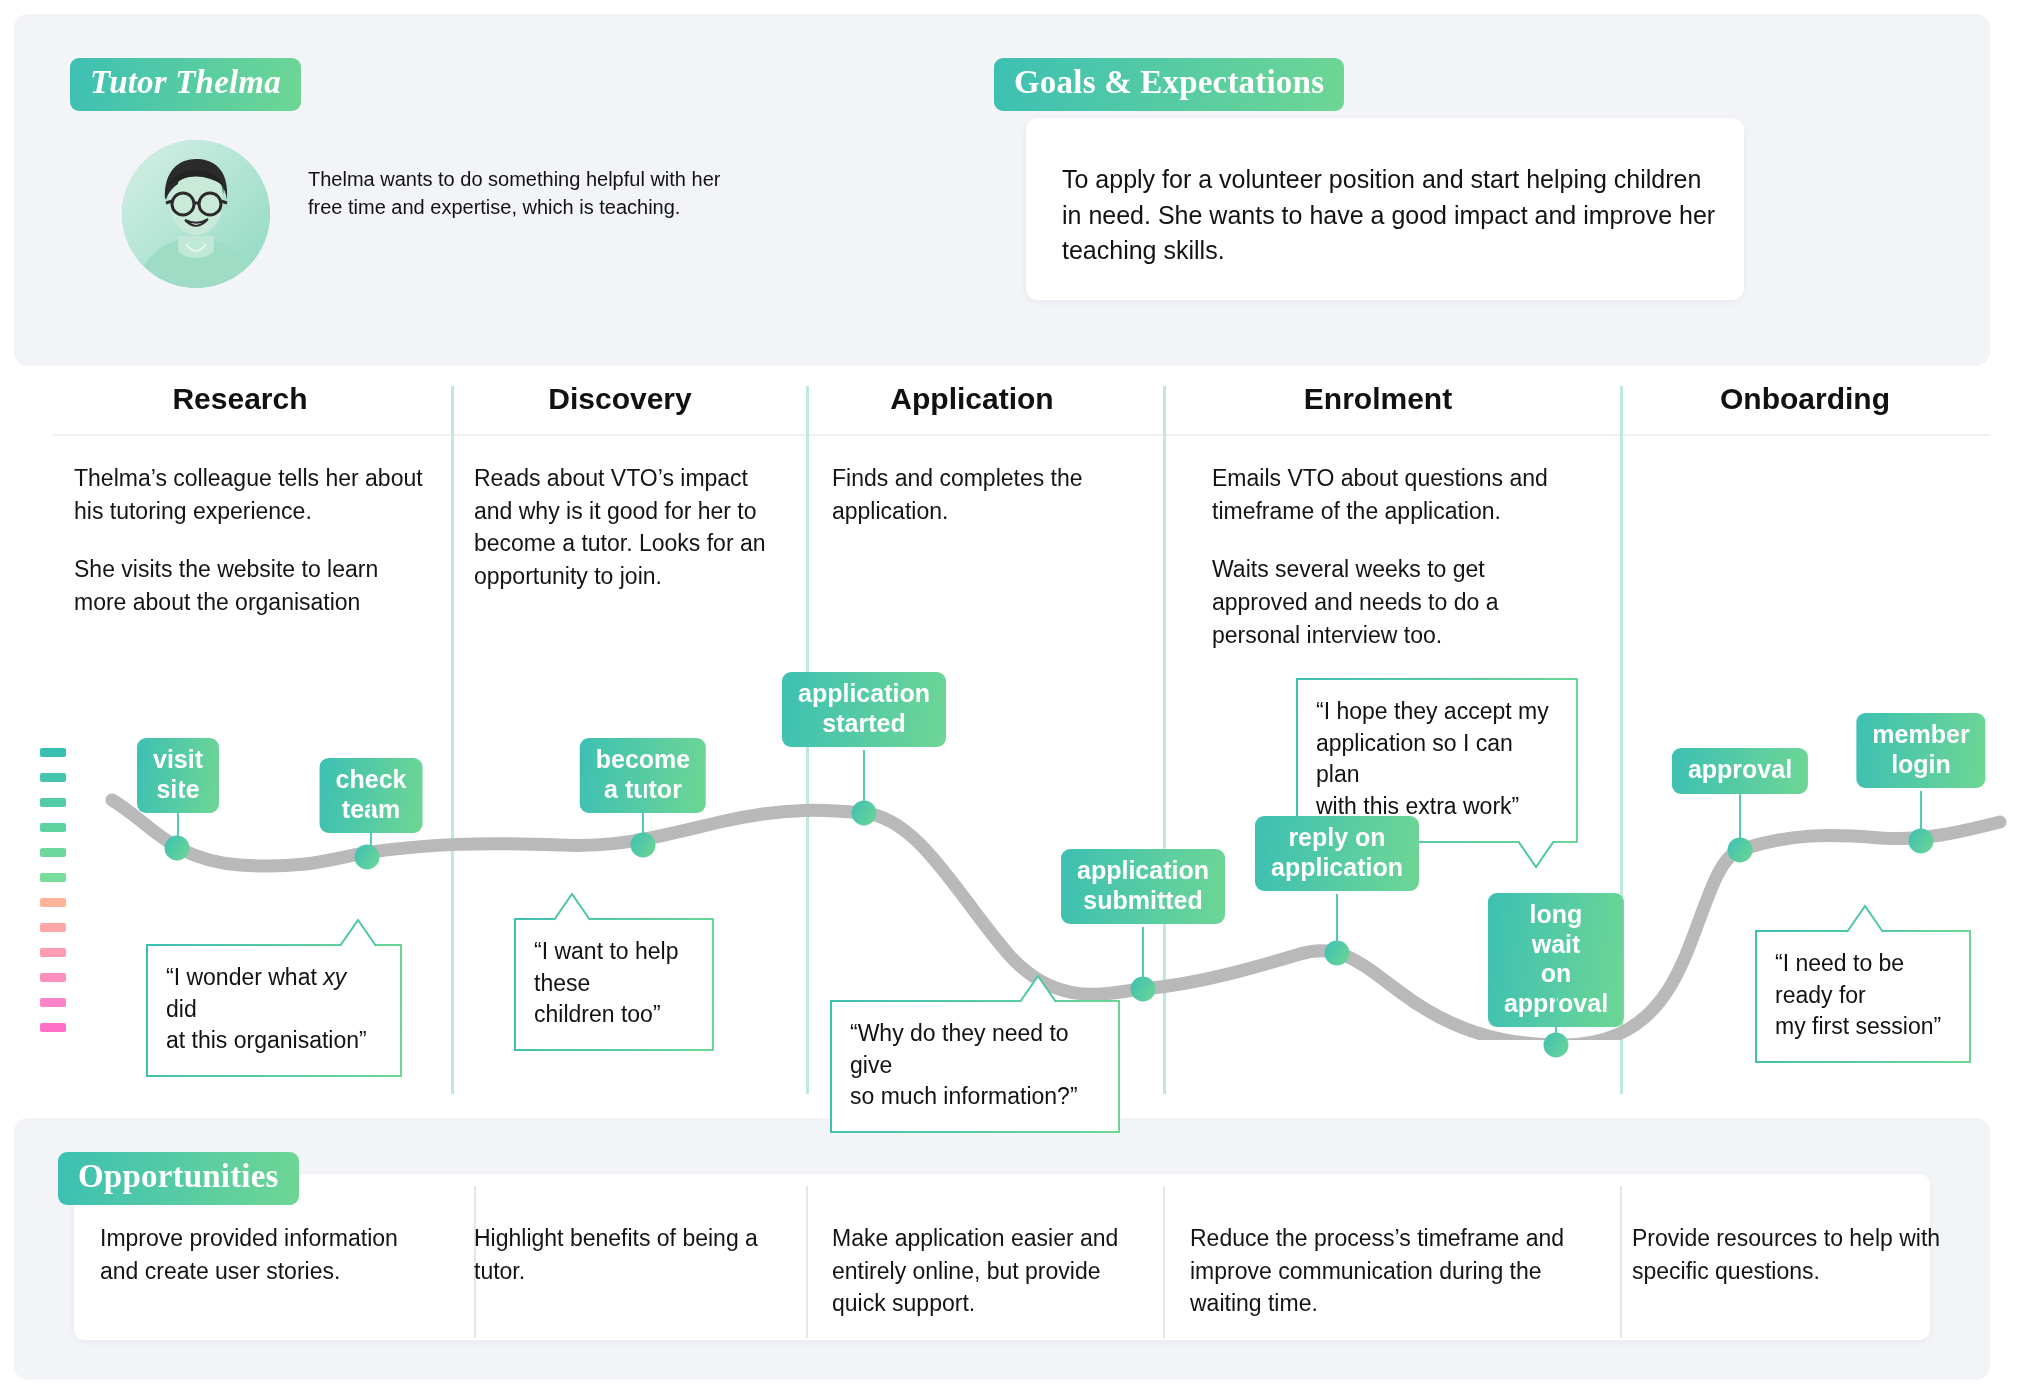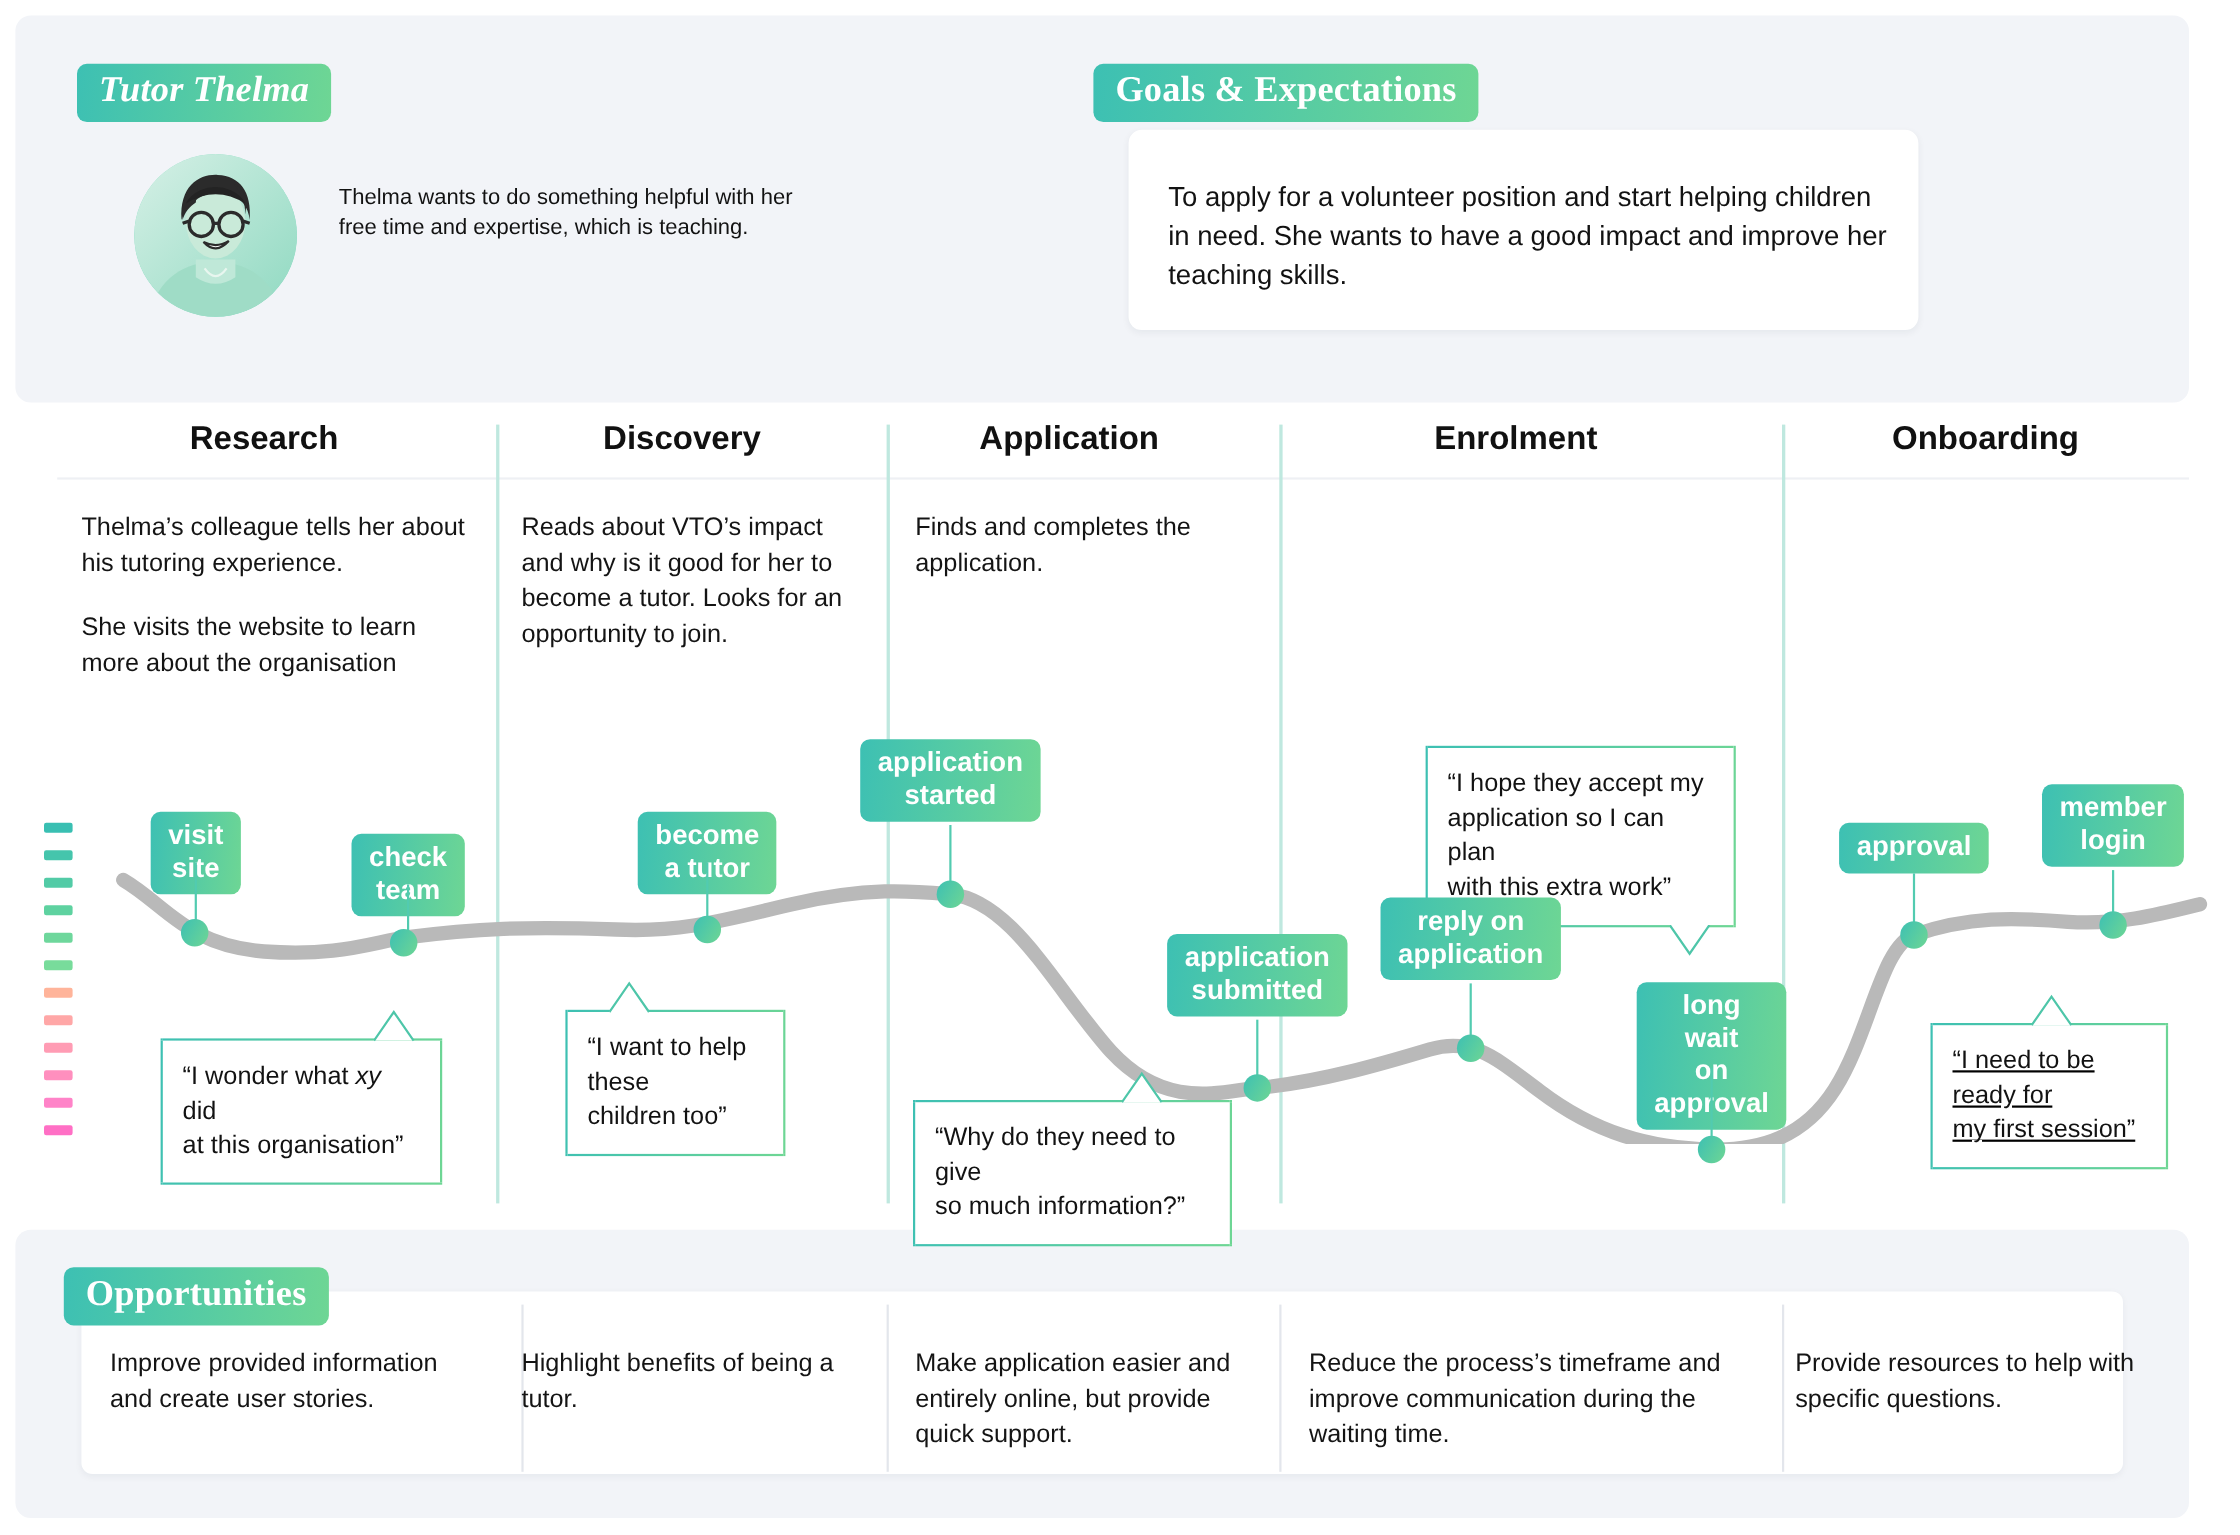--- a/index.html
+++ b/index.html
@@ -284,20 +284,24 @@
 
   <div class="stage-body" style="left:74px;width:352px">
     <p>Thelma’s colleague tells her about his tutoring experience.</p>
     <p>She visits the website to learn more about the organisation</p>
   </div>
   <div class="stage-body" style="left:474px;width:300px">
     <p>Reads about VTO’s impact and why is it good for her to become a tutor. Looks for an opportunity to join.</p>
   </div>
   <div class="stage-body" style="left:832px;width:290px">
     <p>Finds and completes the application.</p>
+  </div>
+  <div class="stage-body" style="left:1212px;width:360px">
+    <p>Emails VTO about questions and timeframe of the application.</p>
+    <p>Waits several weeks to get approved and needs to do a personal interview too.</p>
   </div>
 
   <div class="scale" id="emotion-scale">
       <span style="background: rgb(57, 191, 178);"></span>
       <span style="background: rgb(69, 197, 172);"></span>
       <span style="background: rgb(82, 203, 166);"></span>
       <span style="background: rgb(94, 210, 160);"></span>
       <span style="background: rgb(110, 215, 156);"></span>
       <span style="background: rgb(120, 220, 155);"></span>
       <span style="background: rgb(255, 180, 154);"></span>
@@ -399,21 +403,21 @@
         <svg width="48" height="30" viewBox="0 0 48 30" style="position: absolute; left: 190px; z-index: 2; top: -27px;">
           <polyline fill="#ffffff" stroke="#4ec6a9" stroke-width="2" points="0,29 18,3 36,29"></polyline>
         </svg>
       </div>
       <div class="quote" style="left: 1296px; top: 678px; width: 282px;">
         <div class="quote-box">“I hope they accept my<br>application so I can plan<br>with this extra work”</div>
         <svg width="48" height="30" viewBox="0 0 48 30" style="position: absolute; left: 222px; z-index: 2; top: calc(100% - 2px);">
           <polyline fill="#ffffff" stroke="#4ec6a9" stroke-width="2" points="0,0 18,26 36,0"></polyline>
         </svg>
       </div>
-      <div class="quote" style="left: 1755px; top: 930px; width: 216px; text-decoration: underline;">
+      <div class="quote" style="left: 1755px; top: 930px; width: 216px;">
         <div class="quote-box">“I need to be ready for<br>my first session”</div>
         <svg width="48" height="30" viewBox="0 0 48 30" style="position: absolute; left: 92px; z-index: 2; top: -27px;">
           <polyline fill="#ffffff" stroke="#4ec6a9" stroke-width="2" points="0,29 18,3 36,29"></polyline>
         </svg>
       </div>
     </div>
 
   <div class="panel-bottom"></div>
   <div class="opps-card"></div>
   <div class="pill" id="opps-title">Opportunities</div>

